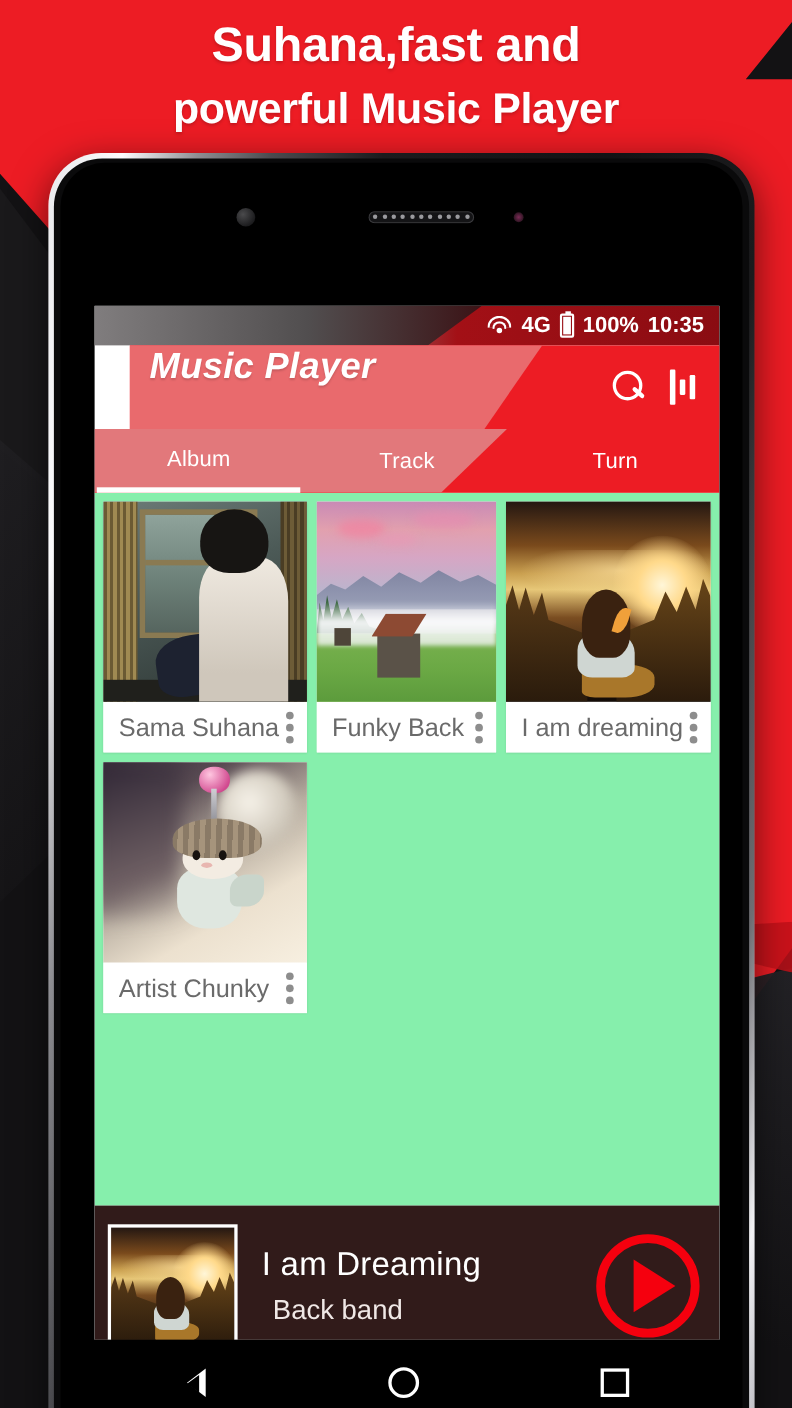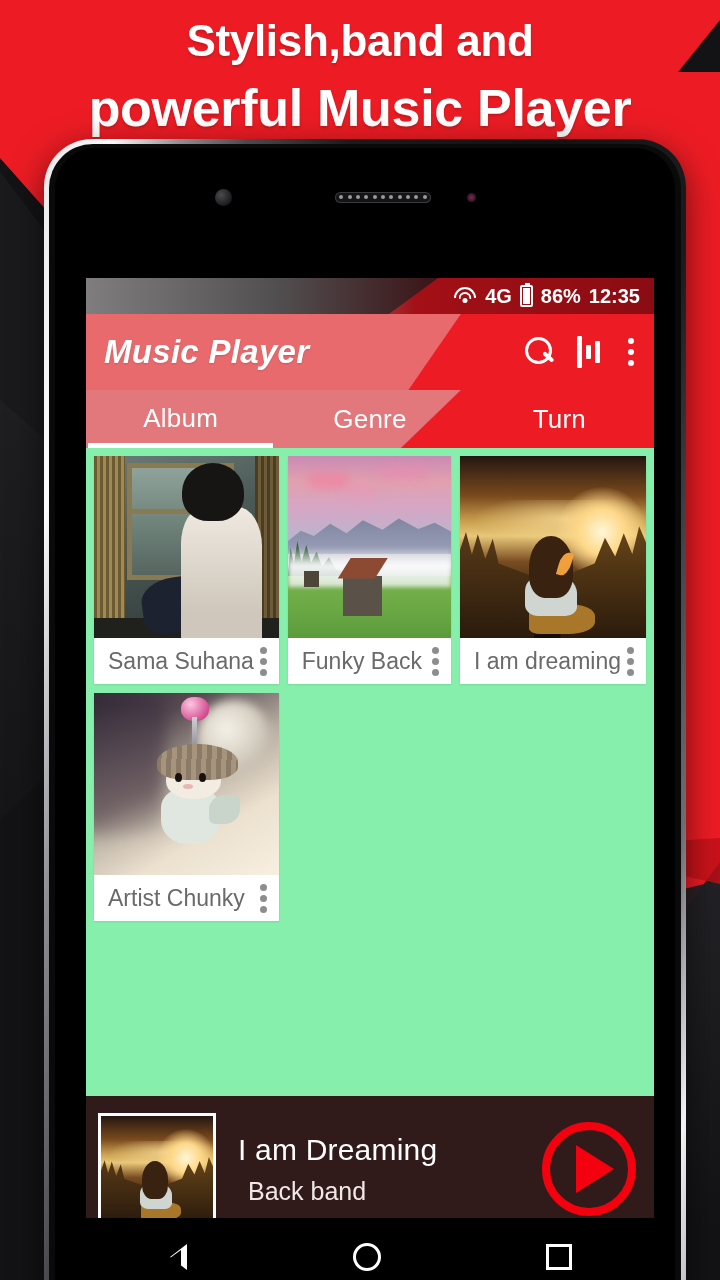--- a/index.html
+++ b/index.html
@@ -49,21 +49,21 @@
 
   
   #promo-headline {
     position:absolute; left:0; top:10px; width:720px;
     text-align:center; color:#ffffff;
     font-size:44px; font-weight:bold; line-height:1.42;
     letter-spacing:-.3px;
     text-shadow:0 2px 3px rgba(0,0,0,.18);
     z-index:5;
   }
-  #promo-headline .l2 { font-size:52px; }
+  #promo-headline .l2 { font-size:39px; }
 
   
   #phone {
     position:absolute; left:44px; top:139px; width:642px; height:1160px;
     border-radius:48px 48px 10px 10px;
     background:linear-gradient(100deg,#e9e9ec 0%, #fbfbfd 8%, #8e8e93 16%,
                #4a4a4e 24%, #1b1b1d 36%, #121214 60%, #1b1b1d 78%,
                #6e6e73 90%, #f2f2f5 96%, #bcbcc2 100%);
     padding:5px;
     box-shadow:0 10px 34px rgba(0,0,0,.55);
@@ -132,21 +132,21 @@
   .wifi-ico .b { width:13px; height:7px; top:5px; }
   .wifi-ico .c { width:5px; height:5px; top:11px; background:#fff; border:none; border-radius:50%; }
   .batt-ico { width:13px; height:22px; border:2.4px solid #fff; border-radius:2px; position:relative; }
   .batt-ico::before { content:""; position:absolute; left:3px; top:-4px; width:5px; height:3px; background:#fff; }
   .batt-ico::after { content:""; position:absolute; inset:1px; background:#fff; }
 
   
   #app-bar {
     height:76px; width:100%; position:relative;
     background:#ED1C24;
-    display:flex; align-items:center; padding:0 14px 0 18px;
+    display:flex; padding:0 14px 0 18px;margin-left:32px;
   }
   #app-bar::before {
     content:""; position:absolute; left:0; top:0; height:100%; width:66%;
     background:#e96a6d;
     clip-path: polygon(0 0, 100% 0, 86% 100%, 0 100%);
   }
   #app-title {
     position:relative; z-index:2;
     color:#fff; font-size:33px; font-weight:bold; font-style:italic;
     letter-spacing:.3px; flex:1;
@@ -172,21 +172,21 @@
     display:flex; align-items:stretch;
   }
   #tab-bar::before {
     content:""; position:absolute; left:0; top:0; height:100%; width:66%;
     background:#e2787b;
     clip-path: polygon(0 0, 100% 0, 84% 100%, 0 100%);
   }
   .tab {
     position:relative; z-index:2; flex:1;
     display:flex; align-items:center; justify-content:center;
-    color:#fff; font-size:26px; letter-spacing:.2px;
+    color:#fff; font-size:20px; letter-spacing:.2px;
   }
   .tab.active::after {
     content:""; position:absolute; left:2px; right:2px; bottom:0; height:5px; background:#fff;
   }
   .tab.active { padding-bottom:2px; }
 
   
   #album-grid {
     background:#86efac; padding:8px 8px 6px 8px;
     display:grid; grid-template-columns:1fr 1fr 1fr; gap:9px;
@@ -337,21 +337,21 @@
 <div id="promo-bg">
   <div class="dark-wedge-lower"></div>
   <div class="red-field"></div>
   <div class="dark-wedge-left"></div>
   <div class="dark-sheen-a"></div>
   <div class="dark-sheen-b"></div>
   <div class="red-sliver-right"></div>
 </div>
 
 <div id="promo-headline">
-  <div class="l1">Stylish,band and</div>
+  <div class="l1">Suhana,fast and</div>
   <div class="l2">powerful Music Player</div>
 </div>
 
 <div id="phone">
   <div id="phone-inner">
     <div id="phone-bezel">
 
       <div id="sensor-row">
         <div class="sensor-dot"></div>
         <div class="speaker-grille">
@@ -373,22 +373,22 @@
       <div id="screen">
 
         <div id="status-bar">
           <span class="wifi-ico">
             <span class="a"></span>
               <span class="b"></span>
               <span class="c"></span>
           </span>
           <span>4G</span>
           <span class="batt-ico"></span>
-          <span>86%</span>
-          <span>12:35</span>
+          <span>100%</span>
+          <span>10:35</span>
         </div>
 
         <div id="app-bar">
           <div id="app-title">Music Player</div>
           <div id="app-bar-actions">
             <span class="ico-search"></span>
             <span class="ico-eq">
                 <i></i>
                 <i></i>
                 <i></i>
@@ -399,21 +399,21 @@
                 <i></i>
               </span>
           </div>
         </div>
 
         <div id="tab-bar">
           <div class="tab active">
             <span>Album</span>
           </div>
           <div class="tab">
-            <span>Genre</span>
+            <span>Track</span>
           </div>
           <div class="tab">
             <span>Turn</span>
           </div>
         </div>
 
         <div id="album-grid">
 
           <div class="album-card">
             <div class="album-art art-window">

